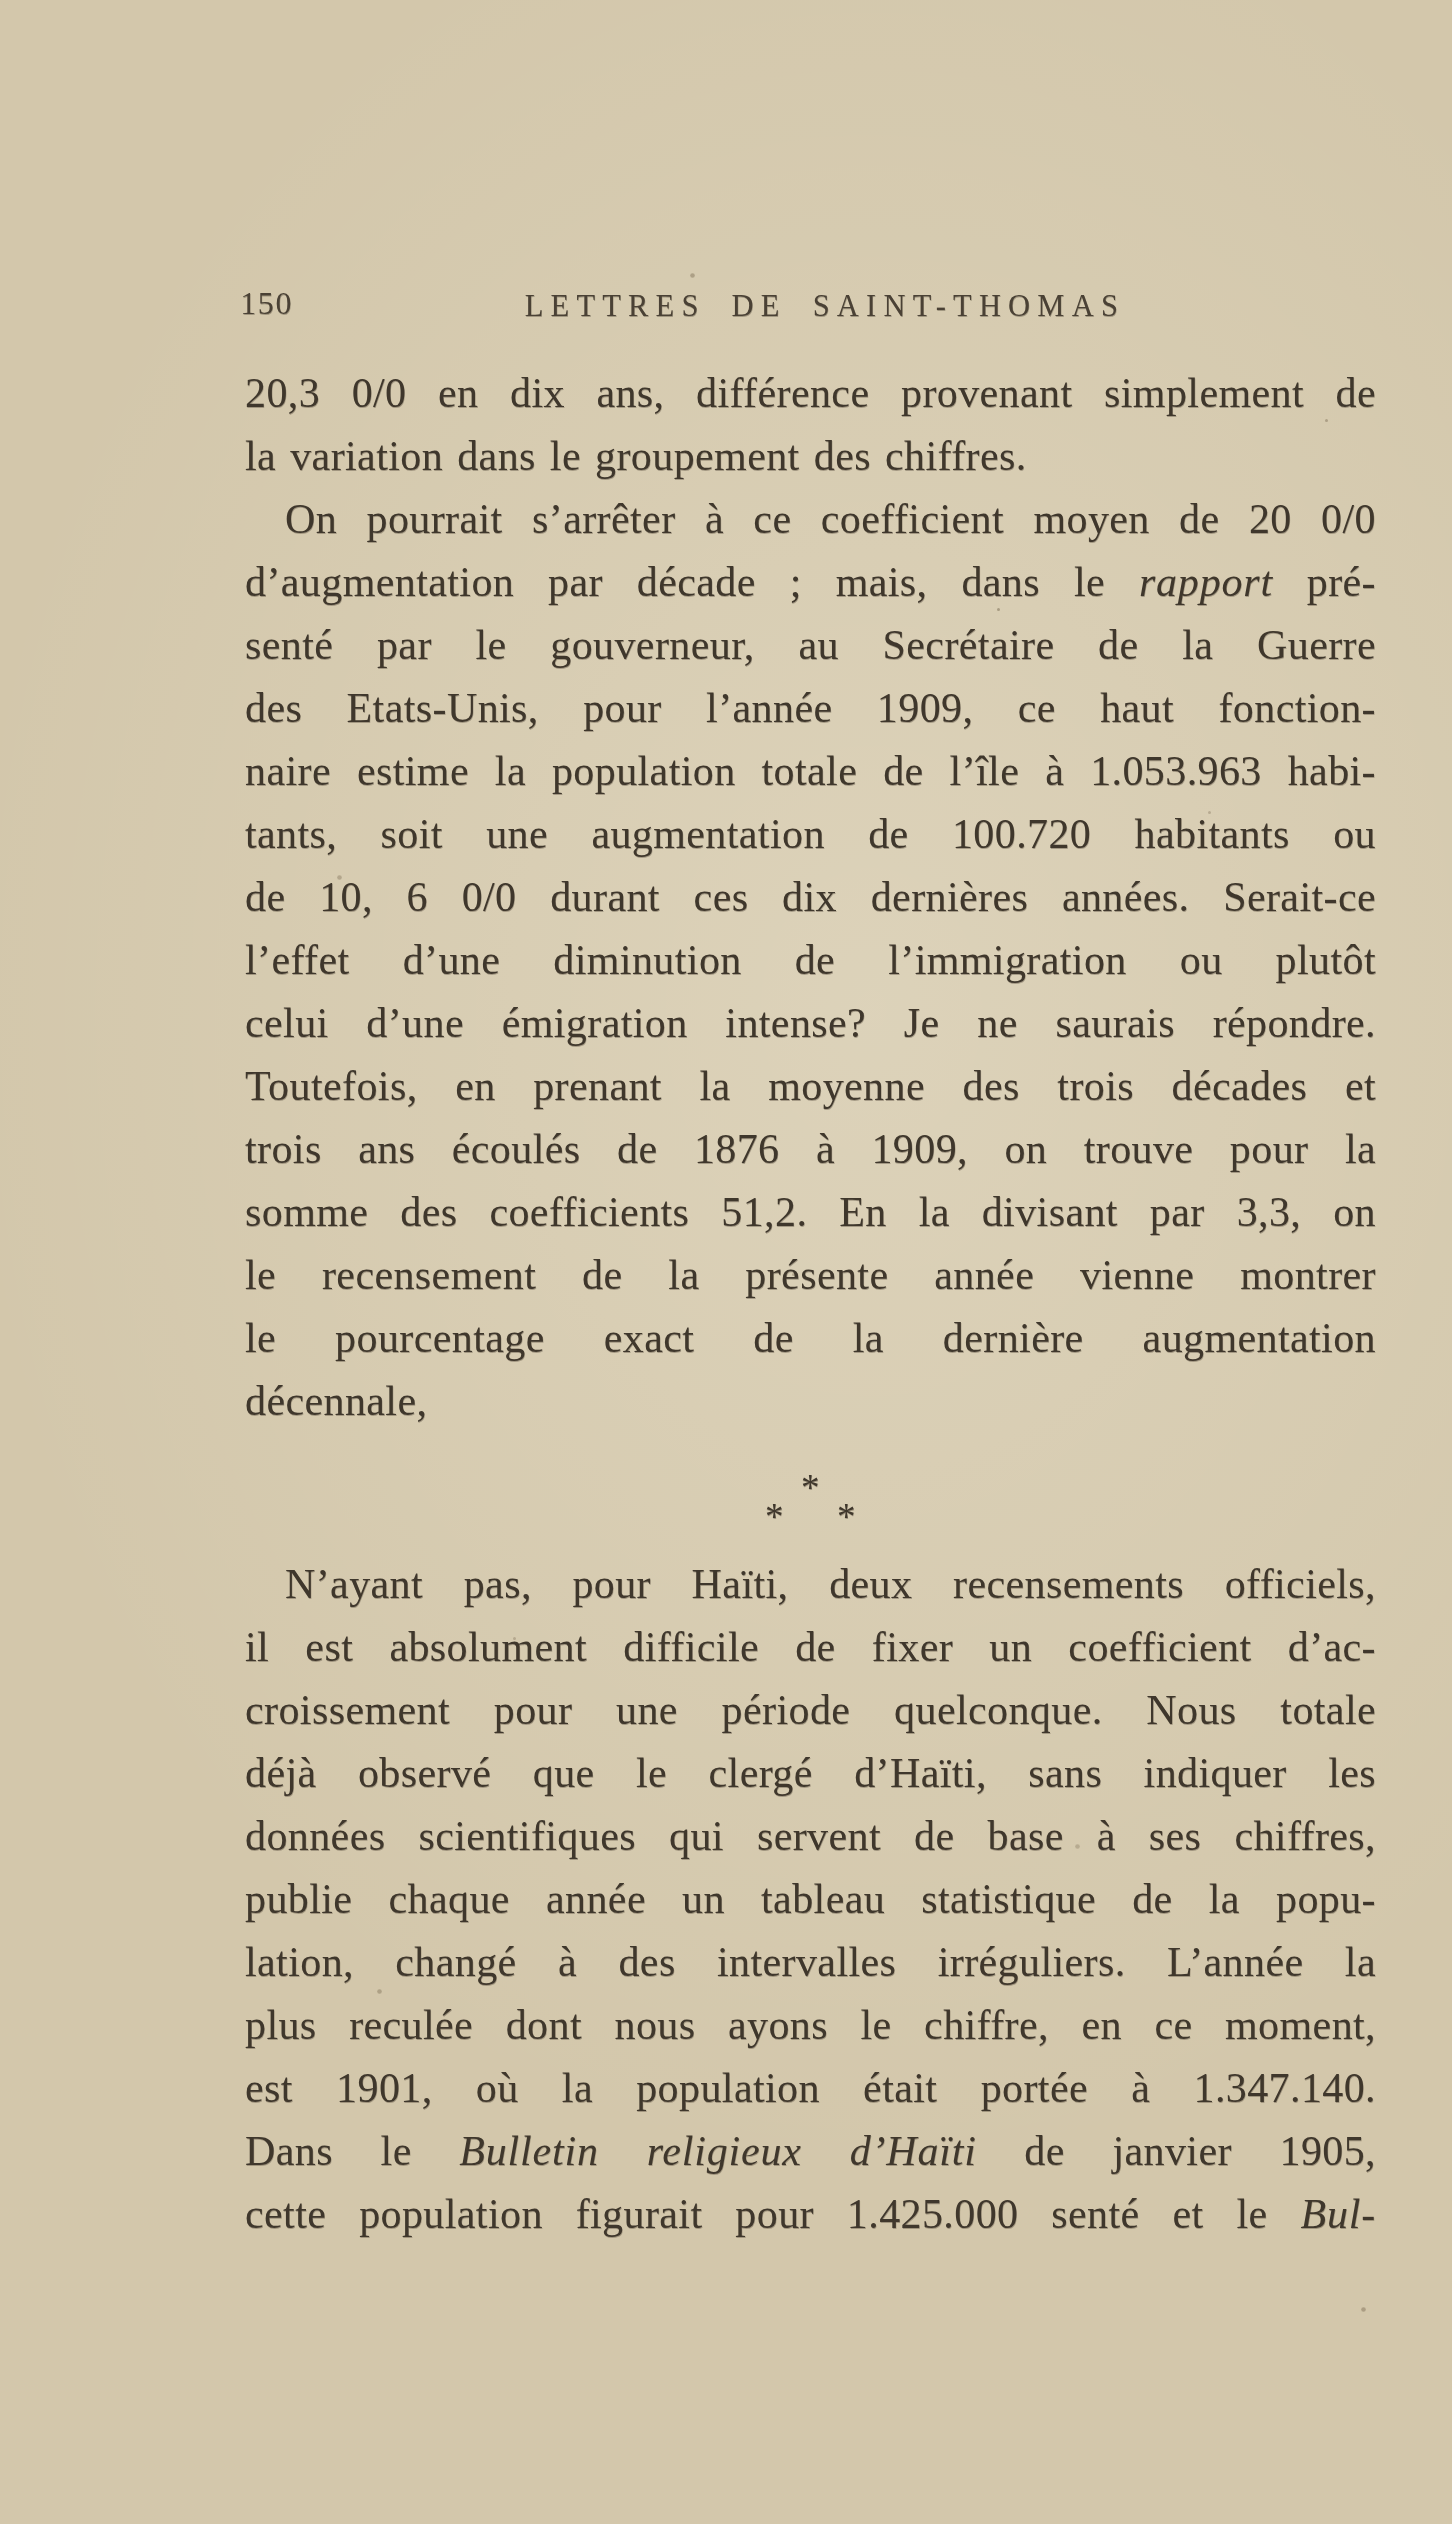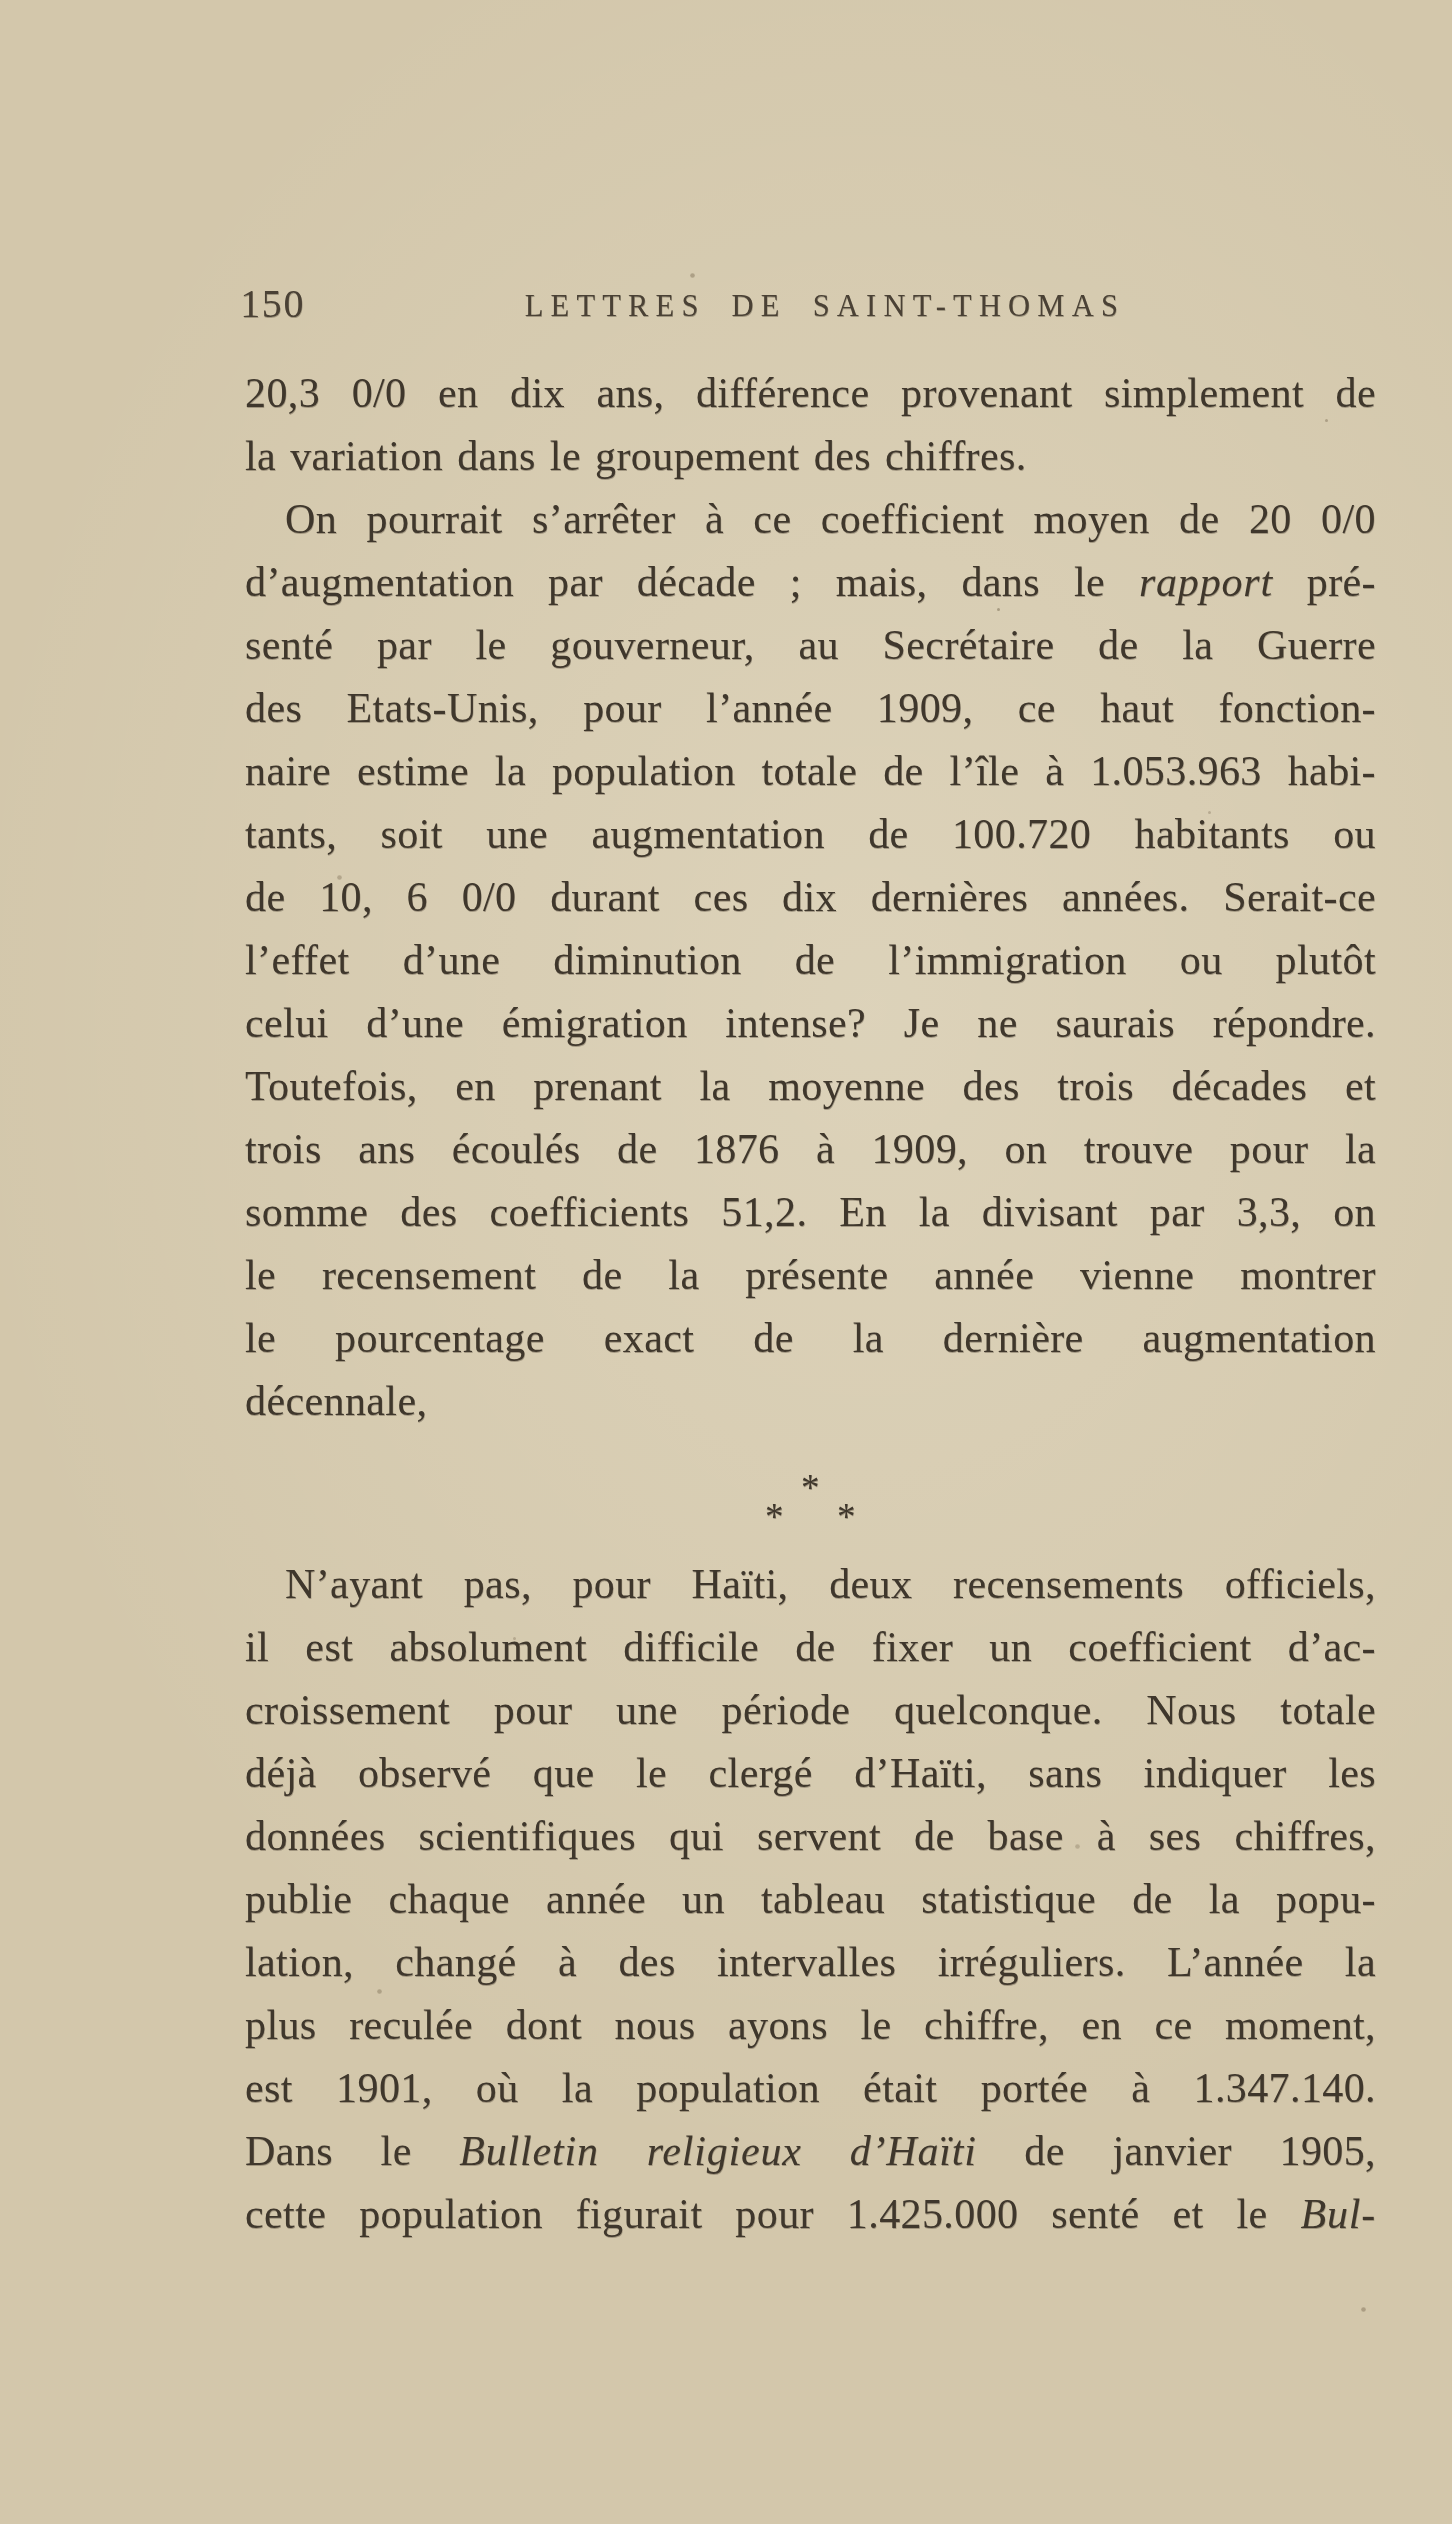--- a/index.html
+++ b/index.html
@@ -37,21 +37,21 @@
       513px 1637px 0 0 rgba(96,80,56,0.28),
       1076px 1845px 0 0.8px rgba(96,80,56,0.25);
   }
   .page-header{
     position:absolute;left:245px;top:281px;width:1131px;height:50px;
     color:var(--header-ink);
     text-shadow:0.5px 0.6px 0.6px rgba(61,51,38,0.35);
   }
   .page-number{
     position:absolute;left:-4.8px;top:0;
-    font-size:40px;line-height:45px;letter-spacing:1.6px;
+    font-size:32px;line-height:45px;letter-spacing:1.6px;
   }
   .running-title{
     position:absolute;left:0;top:6.4px;width:100%;
     text-align:center;font-size:30.5px;line-height:38px;
     letter-spacing:7.2px;word-spacing:11.2px;
     transform:translateX(14.4px);
   }
   .text-block{
     position:absolute;left:245px;top:362px;width:1131px;
     font-size:42px;

